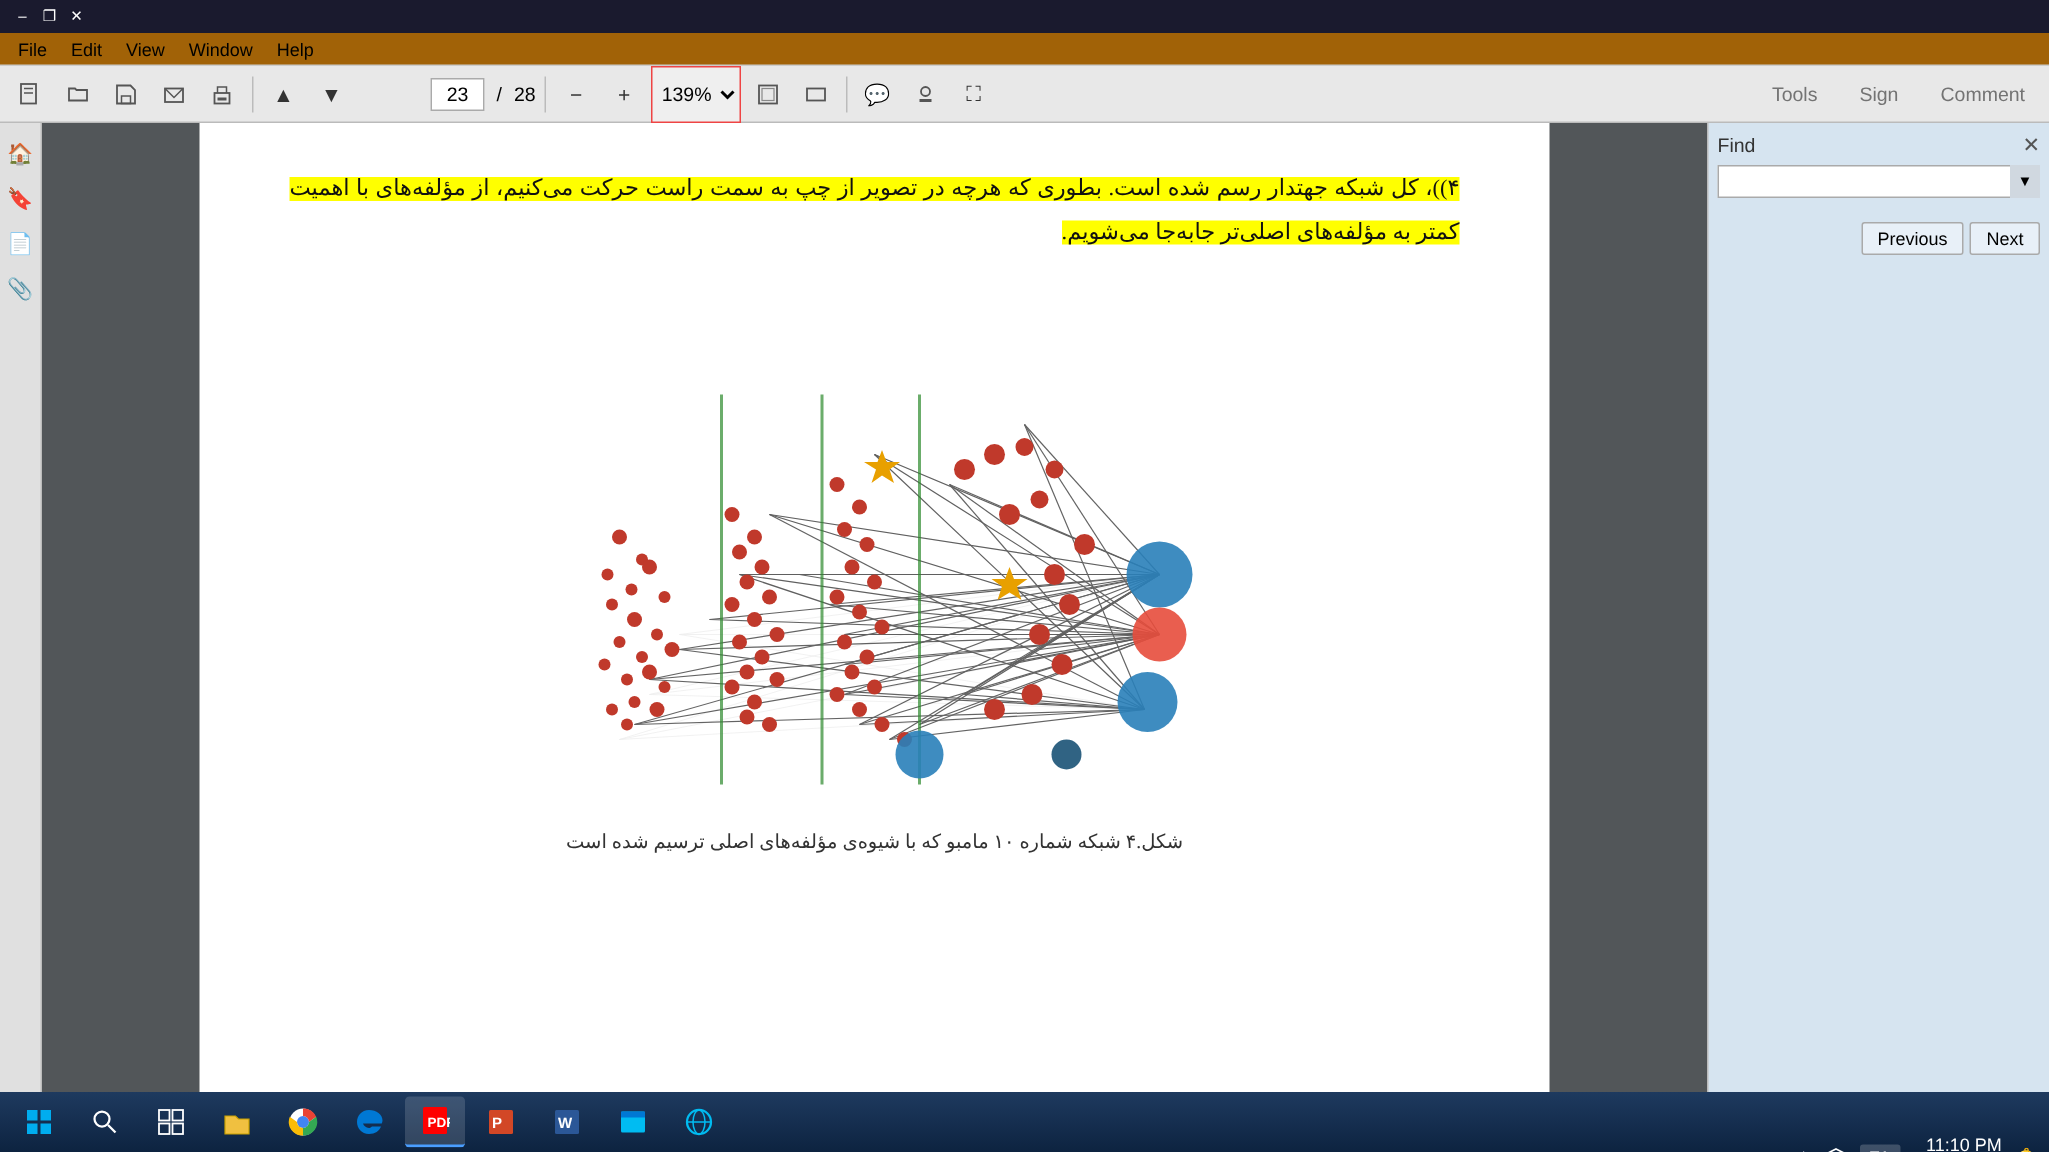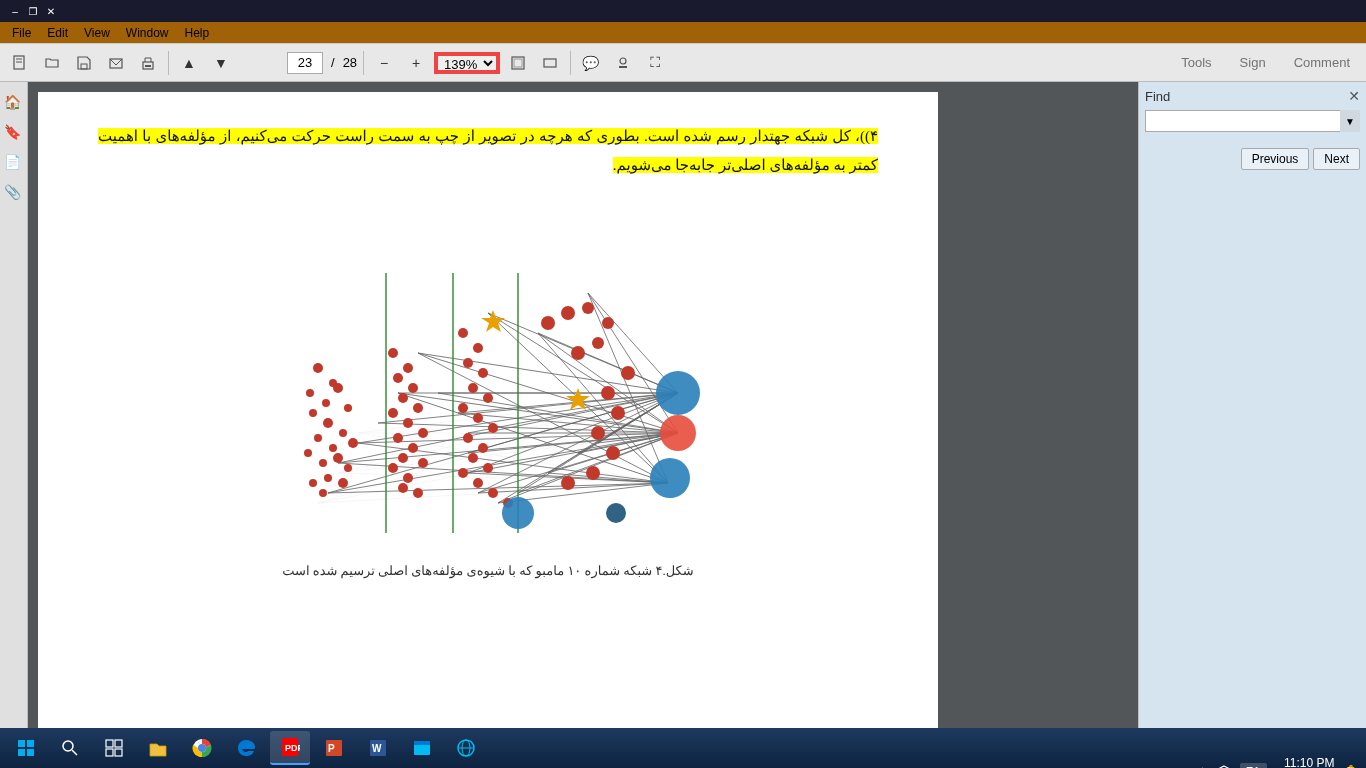--- a/index.html
+++ b/index.html
@@ -53,22 +53,22 @@
     }
     .toolbar-separator { width: 1px; height: 24px; background: #bbb; margin: 0 2px; }
     .page-input-group { display: flex; align-items: center; gap: 8px; font-size: 13px; margin-left: 48px; }
     .page-input {
       width: 36px; height: 22px;
       border: 1px solid #aaa;
       text-align: center;
       font-size: 13px;
     }
     .zoom-select {
-      height: 22px;
-      border: 4px solid #ef4444;
+      height: 38px;
+      border: 1px solid #ef4444;
       font-size: 13px;
       padding: 0 2px;
     }
     .toolbar-right { margin-left: auto; display: flex; gap: 8px; }
     .toolbar-right-btn {
       padding: 4px 10px;
       font-size: 13px;
       cursor: pointer;
       color: #737373;
     }
@@ -91,21 +91,21 @@
       gap: 6px;
     }
     .sidebar-icon { font-size: 14px; cursor: pointer; color: #555; padding: 4px; }
 
     
     .pdf-viewport {
       flex: 1;
       background: #525659;
       overflow: auto;
       display: flex;
-      padding: 10px;
+      justify-content: center;
     }
     .pdf-page {
       background: white;
       width: 900px;
       min-height: 640px;
       padding: 30px 60px;
       position: relative;
       direction: rtl;
       font-family: 'Times New Roman', serif;
     }

